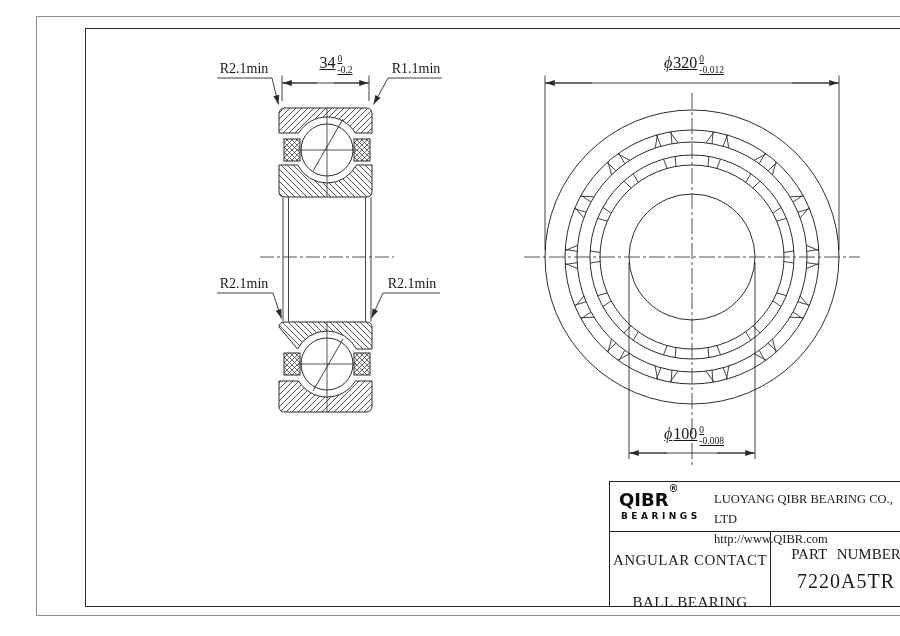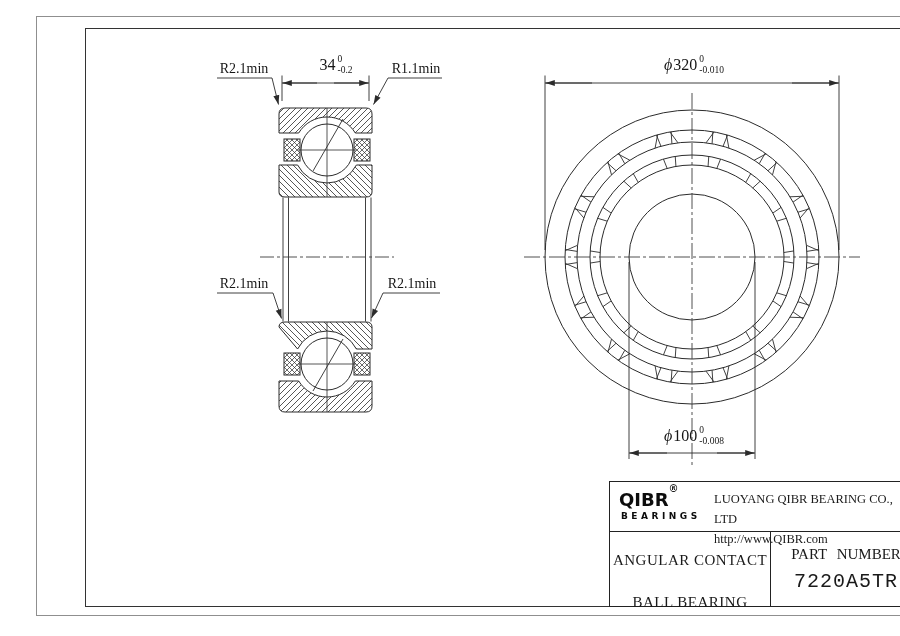--- a/index.html
+++ b/index.html
@@ -5,22 +5,22 @@
   html,body{margin:0;padding:0;background:#fff;}
   .page{position:relative;width:900px;height:636px;background:#fff;overflow:hidden;
         font-family:"Liberation Serif",serif;color:#1a1a1a;margin-left:32px;}
   .outer-border{position:absolute;left:4px;top:16px;width:893px;height:600px;
         border:1.5px solid #8f8f8f;box-sizing:border-box;}
   .inner-frame{position:absolute;left:53px;top:28px;width:837px;height:579px;
         border:1.6px solid #333;box-sizing:border-box;}
   svg.art{position:absolute;left:0;top:0;}
   .lbl{position:absolute;transform:translateX(-50%);font:14px "Liberation Serif",serif;
         color:#161616;white-space:nowrap;}
-  .dim{position:absolute;transform:translateX(-50%);display:flex;align-items:center;
-        font:16px "Liberation Serif",serif;color:#161616;white-space:nowrap;}
+  .dim{position:absolute;transform:translateX(-50%);display:flex;align-items:flex-start;
+        font:16px "Liberation Serif",serif;color:#161616;white-space:nowrap;text-decoration:underline;}
   .dim .sym{font-style:italic;margin-right:1px;}
   .tol{display:inline-flex;flex-direction:column;font-size:9.5px;line-height:1.15;
         margin-left:2px;text-align:left;}
   .tb{position:absolute;left:577px;top:481px;width:313px;height:126px;
         border:1.6px solid #222;box-sizing:border-box;background:#fff;}
   .tb-hdiv{position:absolute;left:0;right:0;top:49px;border-top:1.6px solid #222;}
   .tb-vdiv{position:absolute;left:160px;top:50px;bottom:0;border-left:1.6px solid #222;}
   .logo{position:absolute;left:9px;top:2px;line-height:1;}
   .logo-main{font-family:"DejaVu Sans",sans-serif;font-weight:900;font-size:18px;
         letter-spacing:0;color:#0c0c0c;}
@@ -28,21 +28,21 @@
   .logo-sub{font-family:"DejaVu Sans",sans-serif;font-weight:700;font-size:9px;
         letter-spacing:3.5px;color:#0c0c0c;margin-top:3px;padding-left:2px;}
   .company{position:absolute;left:104px;right:2px;top:7px;
         font-size:12.5px;line-height:1.6;}
   .cell-product{position:absolute;left:0;top:62px;width:160px;height:75px;display:flex;
         flex-direction:column;align-items:center;justify-content:center;gap:25px;
         font-size:15px;letter-spacing:.5px;}
   .cell-part{position:absolute;left:161px;right:0;top:50px;height:75px;display:flex;
         flex-direction:column;align-items:center;justify-content:center;gap:7px;}
   .part-label{font-size:15px;word-spacing:6px;}
-  .part-number{font-size:20px;letter-spacing:1px;font-family:Liberation Mono, monospace;}
+  .part-number{font-size:20px;letter-spacing:1px;}
 </style>
 </head>
 <body>
 
 <div class="page">
   <div class="outer-border"></div>
   <div class="inner-frame"></div>
 
   <svg class="art" width="900" height="636" viewBox="0 0 900 636">
     <defs>
@@ -227,21 +227,21 @@
       <span>0</span>
       <span>-0.2</span>
     </span>
   </div>
 
   <div class="dim" style="left:662px;top:54px;">
     <span class="sym">ϕ</span>
     <span class="val">320</span>
     <span class="tol">
       <span>0</span>
-      <span>-0.010</span>
+      <span>-0.012</span>
     </span>
   </div>
 
   <div class="dim" style="left:662px;top:425px;">
     <span class="sym">ϕ</span>
     <span class="val">100</span>
     <span class="tol">
       <span>0</span>
       <span>-0.008</span>
     </span>

